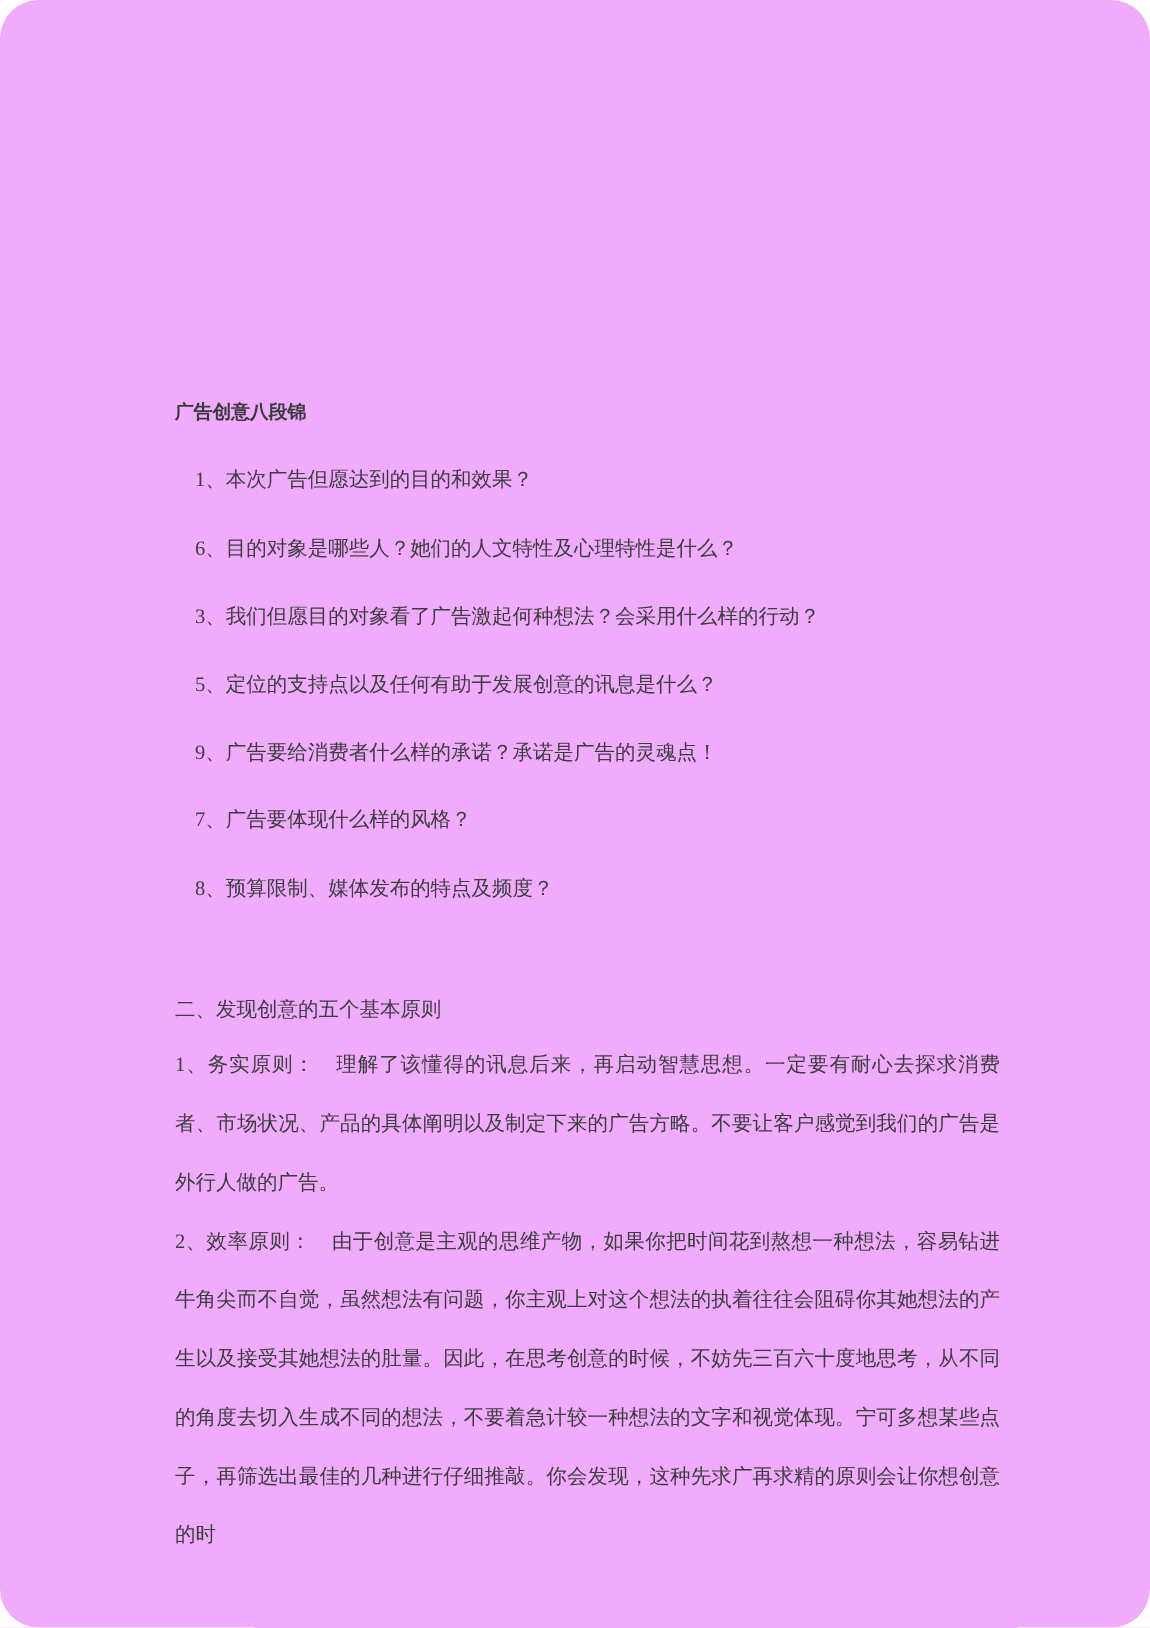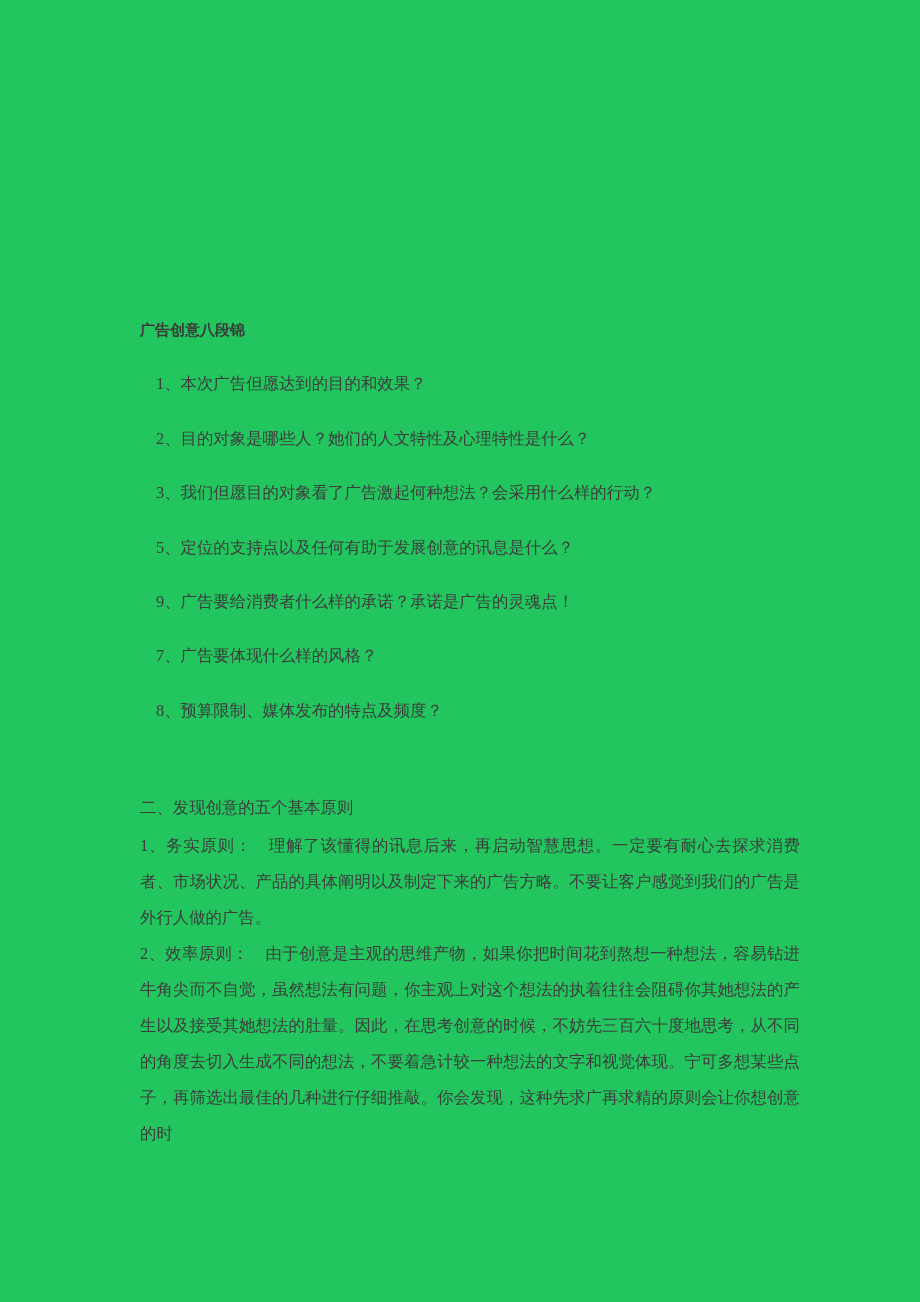--- a/index.html
+++ b/index.html
@@ -9,22 +9,23 @@
   }
   body {
     width: 920px;
     height: 1302px;
     overflow: hidden;
   }
   .doc-page {
     box-sizing: border-box;
     width: 920px;
     height: 1302px;
-    background: #22c55e;
+    background: #f0abfc;
     padding: 311px 120px 0 140px;
+    border-radius: 31px;
   }
   .doc-content {
     width: 660px;
     color: #3d3d3d;
     font-family: "Liberation Serif", "DejaVu Serif", serif;
     font-size: 16.4px;
     line-height: 38.4px;
   }
   .doc-title {
     font-family: "Liberation Sans", "DejaVu Sans", sans-serif;
@@ -42,35 +43,35 @@
   .section-spacer {
     height: 43px;
   }
   .section-heading {
     margin: 0;
     line-height: 38.4px;
     white-space: nowrap;
   }
   .doc-paragraph {
     margin: 0;
-    line-height: 36px;
+    line-height: 47px;
     text-align: justify;
     text-justify: inter-ideograph;
   }
 </style>
 </head>
 <body>
 
 <div class="doc-page">
   <div class="doc-content">
 
     <p class="doc-title">广告创意八段锦</p>
 
     <p class="doc-line">1、本次广告但愿达到的目的和效果？</p>
-    <p class="doc-line">2、目的对象是哪些人？她们的人文特性及心理特性是什么？</p>
+    <p class="doc-line">6、目的对象是哪些人？她们的人文特性及心理特性是什么？</p>
     <p class="doc-line">3、我们但愿目的对象看了广告激起何种想法？会采用什么样的行动？</p>
     <p class="doc-line">5、定位的支持点以及任何有助于发展创意的讯息是什么？</p>
     <p class="doc-line">9、广告要给消费者什么样的承诺？承诺是广告的灵魂点！</p>
     <p class="doc-line">7、广告要体现什么样的风格？</p>
     <p class="doc-line">8、预算限制、媒体发布的特点及频度？</p>
 
     <div class="section-spacer"></div>
 
     <p class="section-heading">二、发现创意的五个基本原则</p>
 

